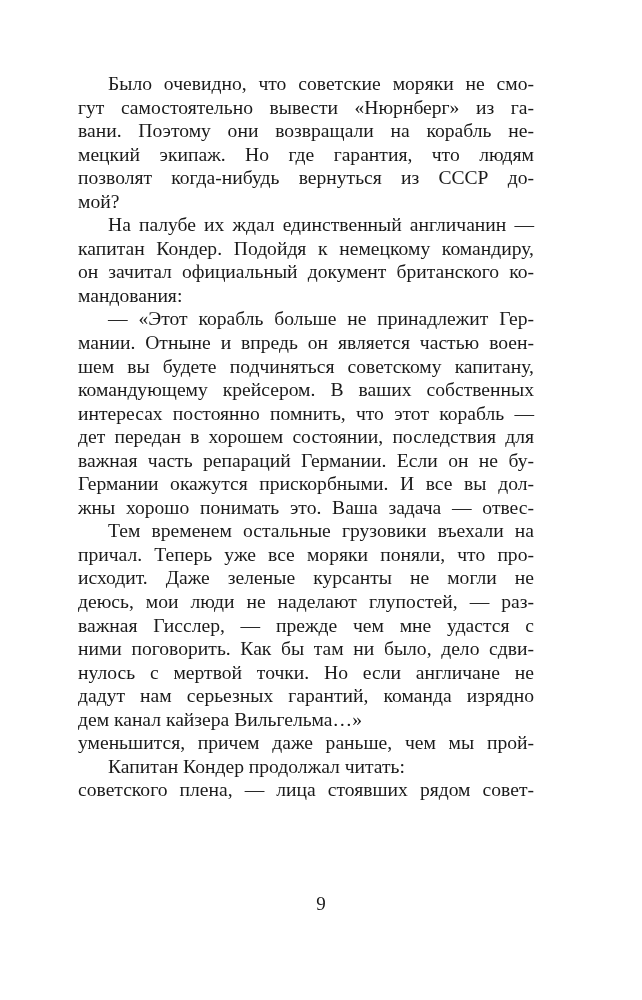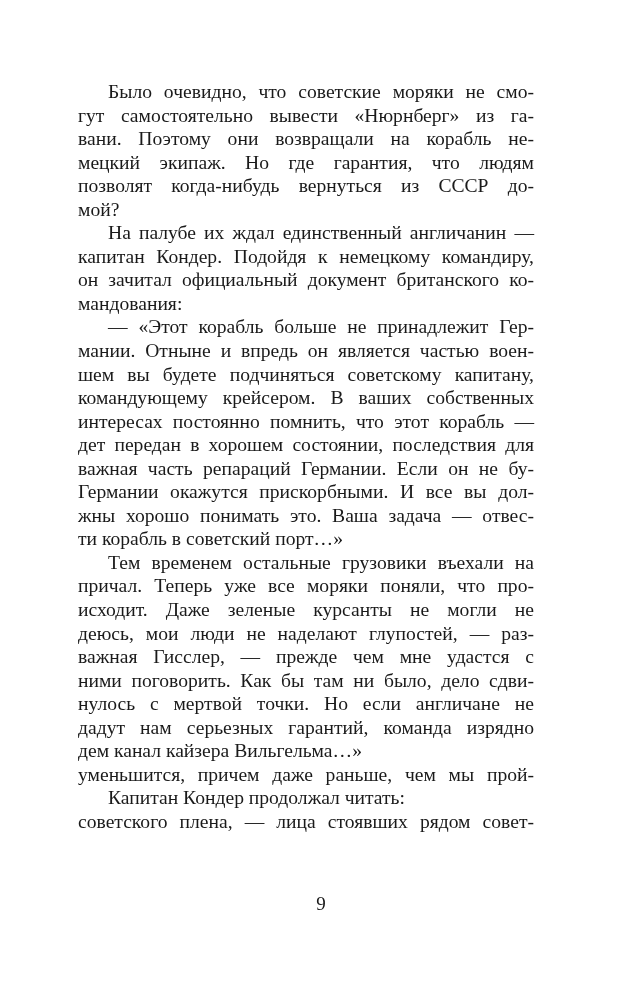--- a/index.html
+++ b/index.html
@@ -1,18 +1,18 @@
 <!DOCTYPE html>
 <html><head>
 <meta charset="utf-8">
 <style>
   html, body { margin: 0; padding: 0; background: #ffffff; }
   body { width: 642px; height: 1000px; position: relative; overflow: hidden; }
   .page {
-    position: absolute; left: 78px; top: 80px; width: 456px;
+    position: absolute; left: 78px; top: 72px; width: 456px;
     font-family: "Liberation Serif", "DejaVu Serif", serif;
     font-size: 19.6px; line-height: 23.55px; color: #1a1a1a;
   }
   .line { display: block; white-space: nowrap; text-align: justify; text-align-last: justify; height: 23.55px; }
   .line.last { text-align-last: left; }
   .line.indent { padding-left: 30px; }
   .page-number {
     position: absolute; left: 0; width: 642px; top: 893px; text-align: center;
     font-family: "Liberation Serif", "DejaVu Serif", serif; font-size: 19px; color: #1a1a1a;
   }
@@ -33,21 +33,20 @@
     <span class="line last">мандования:</span>
     <span class="line indent">— «Этот корабль больше не принадлежит Гер-</span>
     <span class="line">мании. Отныне и впредь он является частью воен-</span>
     <span class="line">шем вы будете подчиняться советскому капитану,</span>
     <span class="line">командующему крейсером. В ваших собственных</span>
     <span class="line">интересах постоянно помнить, что этот корабль —</span>
     <span class="line">дет передан в хорошем состоянии, последствия для</span>
     <span class="line">важная часть репараций Германии. Если он не бу-</span>
     <span class="line">Германии окажутся прискорбными. И все вы дол-</span>
     <span class="line">жны хорошо понимать это. Ваша задача — отвес-</span>
-    <span class="line last">ти корабль в советский порт…»</span>
     <span class="line indent">Тем временем остальные грузовики въехали на</span>
     <span class="line">причал. Теперь уже все моряки поняли, что про-</span>
     <span class="line">исходит. Даже зеленые курсанты не могли не</span>
     <span class="line">деюсь, мои люди не наделают глупостей, — раз-</span>
     <span class="line">важная Гисслер, — прежде чем мне удастся с</span>
     <span class="line">ними поговорить. Как бы там ни было, дело сдви-</span>
     <span class="line">нулось с мертвой точки. Но если англичане не</span>
     <span class="line">дадут нам серьезных гарантий, команда изрядно</span>
     <span class="line last">дем канал кайзера Вильгельма…»</span>
     <span class="line">уменьшится, причем даже раньше, чем мы прой-</span>

